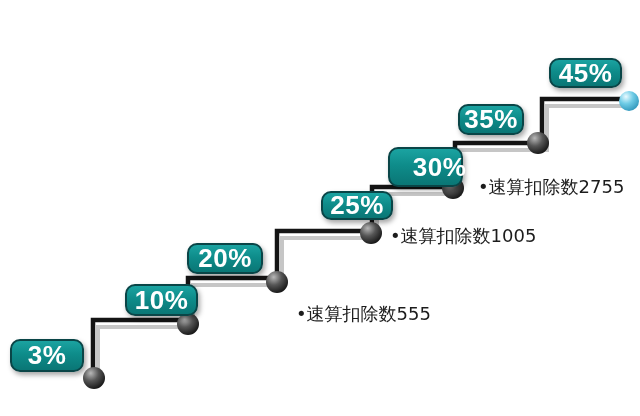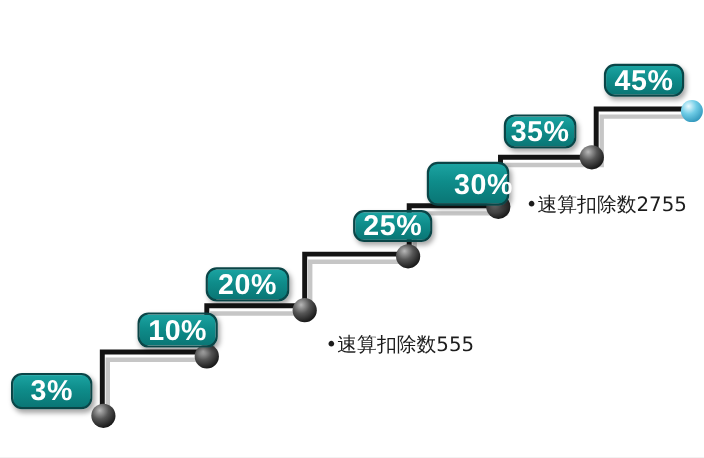--- a/index.html
+++ b/index.html
@@ -91,15 +91,16 @@
 
   <div class="percent-box p0">3%</div>
   <div class="percent-box p1">10%</div>
   <div class="percent-box p2">20%</div>
   <div class="percent-box p3">25%</div>
   <div class="percent-box p4">30%</div>
   <div class="percent-box p5">35%</div>
   <div class="percent-box p6">45%</div>
 
   <div class="deduction d2">•速算扣除数555</div>
+  <div class="deduction d3">•速算扣除数1005</div>
   <div class="deduction d4">•速算扣除数2755</div>
 
 </div>
 
 </body></html>

